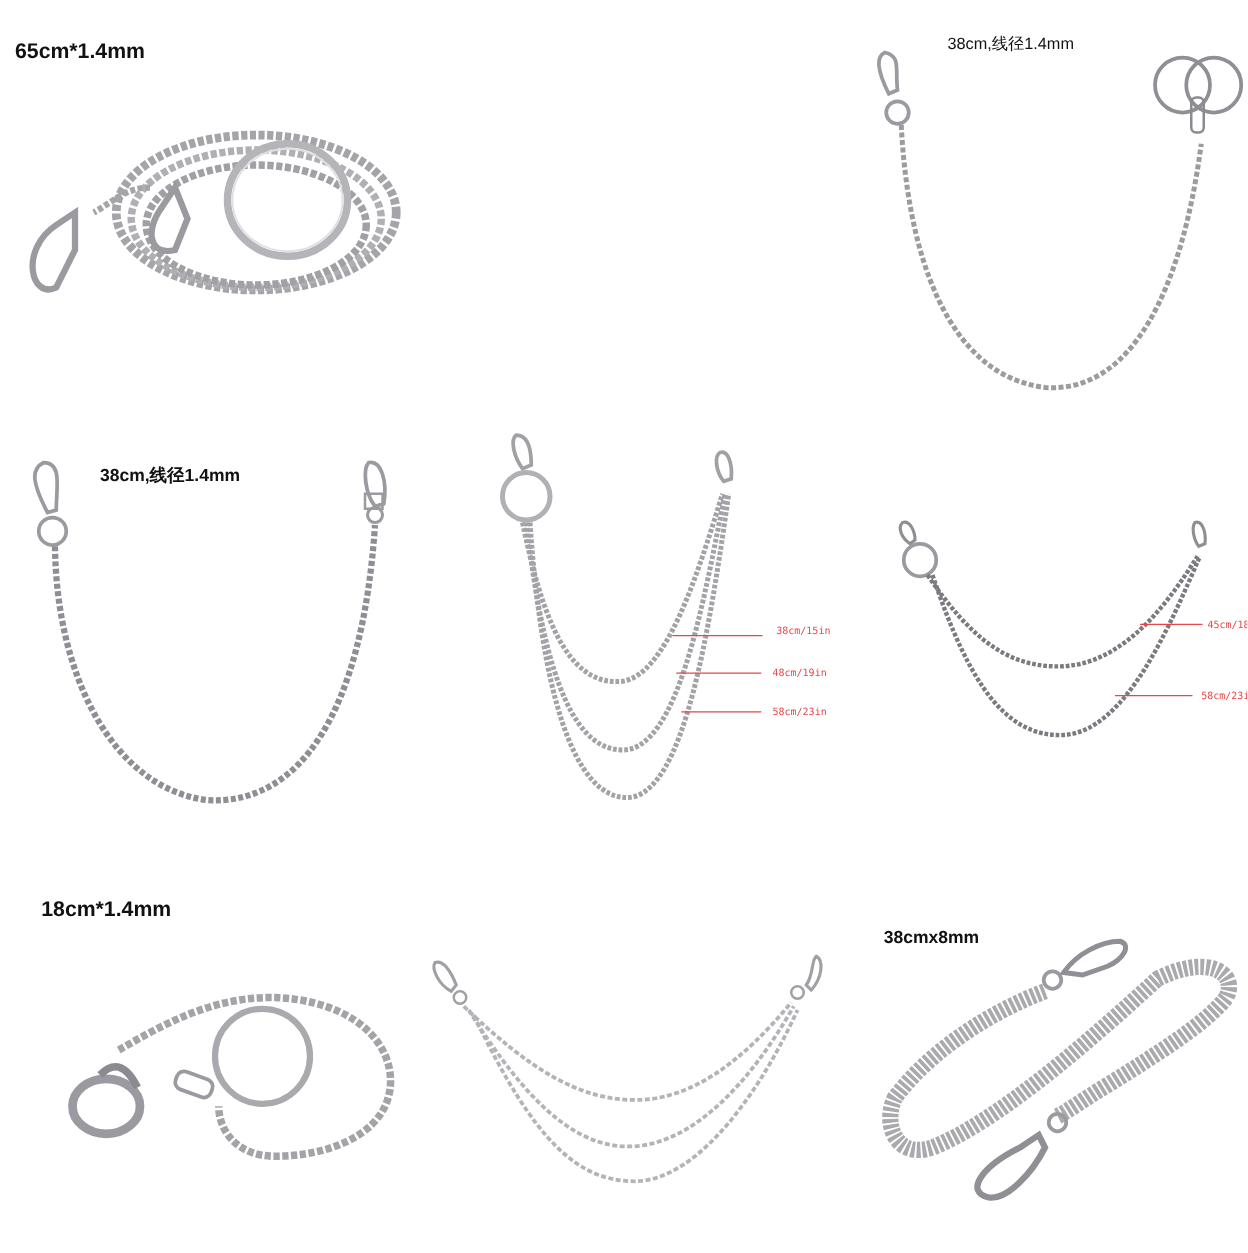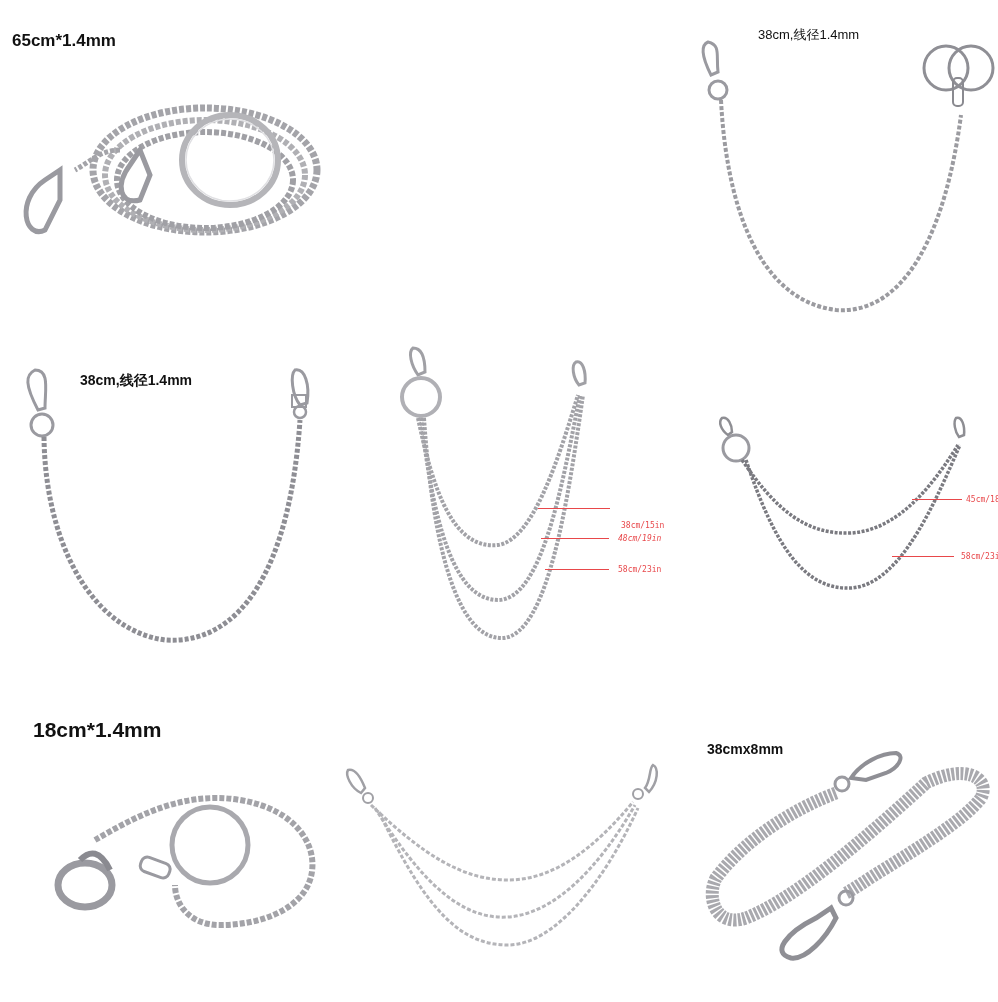--- a/index.html
+++ b/index.html
@@ -64,23 +64,23 @@
   <div class="tile" style="left:333px;top:340px;width:333px;height:330px;">
     <svg width="333" height="330">
       <path d="M80 8 C 75 12, 78 25, 85 35 L 92 32 C 92 20, 90 8, 80 8 Z" fill="none" stroke="#a0a0a5" stroke-width="3"></path>
       <path d="M243 22 C 238 25, 240 38, 246 45 L 252 43 C 253 32, 250 20, 243 22 Z" fill="none" stroke="#a0a0a5" stroke-width="3"></path>
       <circle cx="88" cy="57" r="19" fill="none" stroke="#b0b0b5" stroke-width="4"></circle>
       <path d="M85 78 C 100 150, 120 210, 165 205 C 200 200, 225 120, 245 55" fill="none" stroke="#a2a2a7" stroke-width="4" stroke-dasharray="3 1.5"></path>
       <path d="M88 78 C 100 180, 120 260, 165 260 C 210 260, 230 140, 247 55" fill="none" stroke="#a2a2a7" stroke-width="4" stroke-dasharray="3 1.5"></path>
       <path d="M91 78 C 100 210, 125 300, 170 298 C 215 295, 235 160, 250 55" fill="none" stroke="#a2a2a7" stroke-width="4" stroke-dasharray="3 1.5"></path>
     </svg>
     <div class="measure" style="left:205px;top:168px;width:72px;"></div>
-    <div class="measure-label" style="left:288px;top:181px;text-align:center;">38cm/15in</div>
+    <div class="measure-label" style="left:288px;top:160px;text-align:center;">38cm/15in</div>
     <div class="measure" style="left:208px;top:198px;width:68px;"></div>
-    <div class="measure-label" style="left:285px;top:194px;font-style:italic;">48cm/19in</div>
+    <div class="measure-label" style="left:285px;top:194px;">48cm/19in</div>
     <div class="measure" style="left:212px;top:229px;width:64px;"></div>
     <div class="measure-label" style="left:285px;top:225px;">58cm/23in</div>
   </div>
 
   <div class="tile" style="left:666px;top:340px;width:332px;height:330px;">
     <svg width="332" height="330">
       <path d="M56 78 C 52 82, 55 90, 62 95 L 66 92 C 66 85, 62 76, 56 78 Z" fill="none" stroke="#8e8e93" stroke-width="2.5"></path>
       <path d="M290 78 C 287 82, 289 92, 293 97 L 298 95 C 299 86, 296 76, 290 78 Z" fill="none" stroke="#8e8e93" stroke-width="2.5"></path>
       <circle cx="70" cy="108" r="13" fill="none" stroke="#9a9aa0" stroke-width="3"></circle>
       <path d="M76 120 C 110 170, 140 195, 185 193 C 235 190, 270 140, 292 105" fill="none" stroke="#7a7a80" stroke-width="3.5" stroke-dasharray="3 1.5"></path>
@@ -93,21 +93,21 @@
   </div>
 
   <div class="tile" style="left:0;top:680px;width:333px;height:322px;">
     <svg width="333" height="322">
       <path d="M95 160 C 130 140, 180 110, 240 120 C 300 130, 320 170, 310 200 C 300 230, 260 245, 220 245 C 190 245, 175 225, 175 205" fill="none" stroke="#a3a3a8" stroke-width="6" stroke-dasharray="5 2"></path>
       <circle cx="210" cy="165" r="38" fill="none" stroke="#a9a9ae" stroke-width="5"></circle>
       <ellipse cx="85" cy="205" rx="27" ry="22" fill="none" stroke="#9a9aa0" stroke-width="7"></ellipse>
       <path d="M80 180 C 90 170, 100 170, 110 190" fill="none" stroke="#8a8a90" stroke-width="6"></path>
       <rect x="140" y="180" width="30" height="15" rx="6" fill="none" stroke="#9a9aa0" stroke-width="3" transform="rotate(20 155 188)"></rect>
     </svg>
-    <div class="caption" style="left:33px;top:38px;font-size:21px;">18cm*1.4mm</div>
+    <div class="caption" style="left:33px;top:38px;font-size:17px;">18cm*1.4mm</div>
   </div>
 
   <div class="tile" style="left:333px;top:680px;width:333px;height:322px;">
     <svg width="333" height="322">
       <path d="M15 90 C 12 95, 18 108, 28 113 L 32 108 C 28 98, 22 88, 15 90 Z" fill="none" stroke="#a0a0a5" stroke-width="2.5"></path>
       <path d="M320 85 C 316 88, 318 100, 312 108 L 316 112 C 325 102, 326 88, 320 85 Z" fill="none" stroke="#a0a0a5" stroke-width="2.5"></path>
       <circle cx="35" cy="118" r="5" fill="none" stroke="#a0a0a5" stroke-width="2"></circle>
       <circle cx="305" cy="114" r="5" fill="none" stroke="#a0a0a5" stroke-width="2"></circle>
       <path d="M38 125 C 90 175, 130 200, 175 200 C 220 200, 260 170, 300 122" fill="none" stroke="#b4b4b8" stroke-width="3" stroke-dasharray="4 2"></path>
       <path d="M42 128 C 90 205, 130 240, 175 237 C 220 234, 265 190, 302 125" fill="none" stroke="#b4b4b8" stroke-width="3" stroke-dasharray="4 2"></path>

